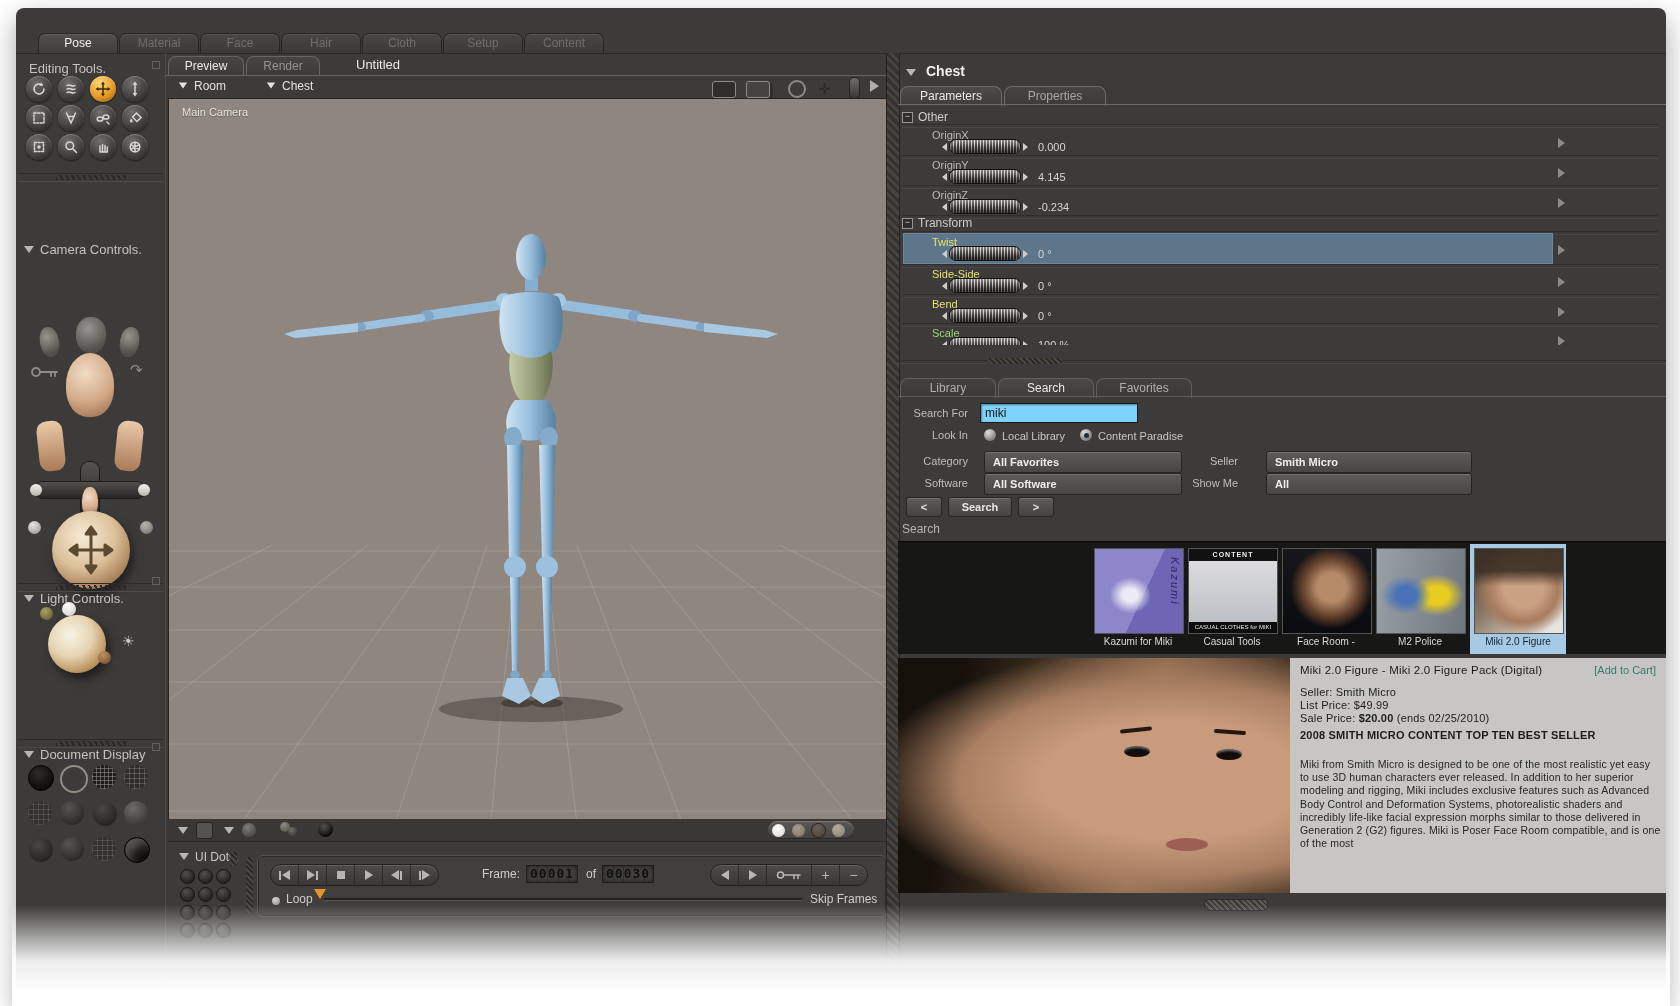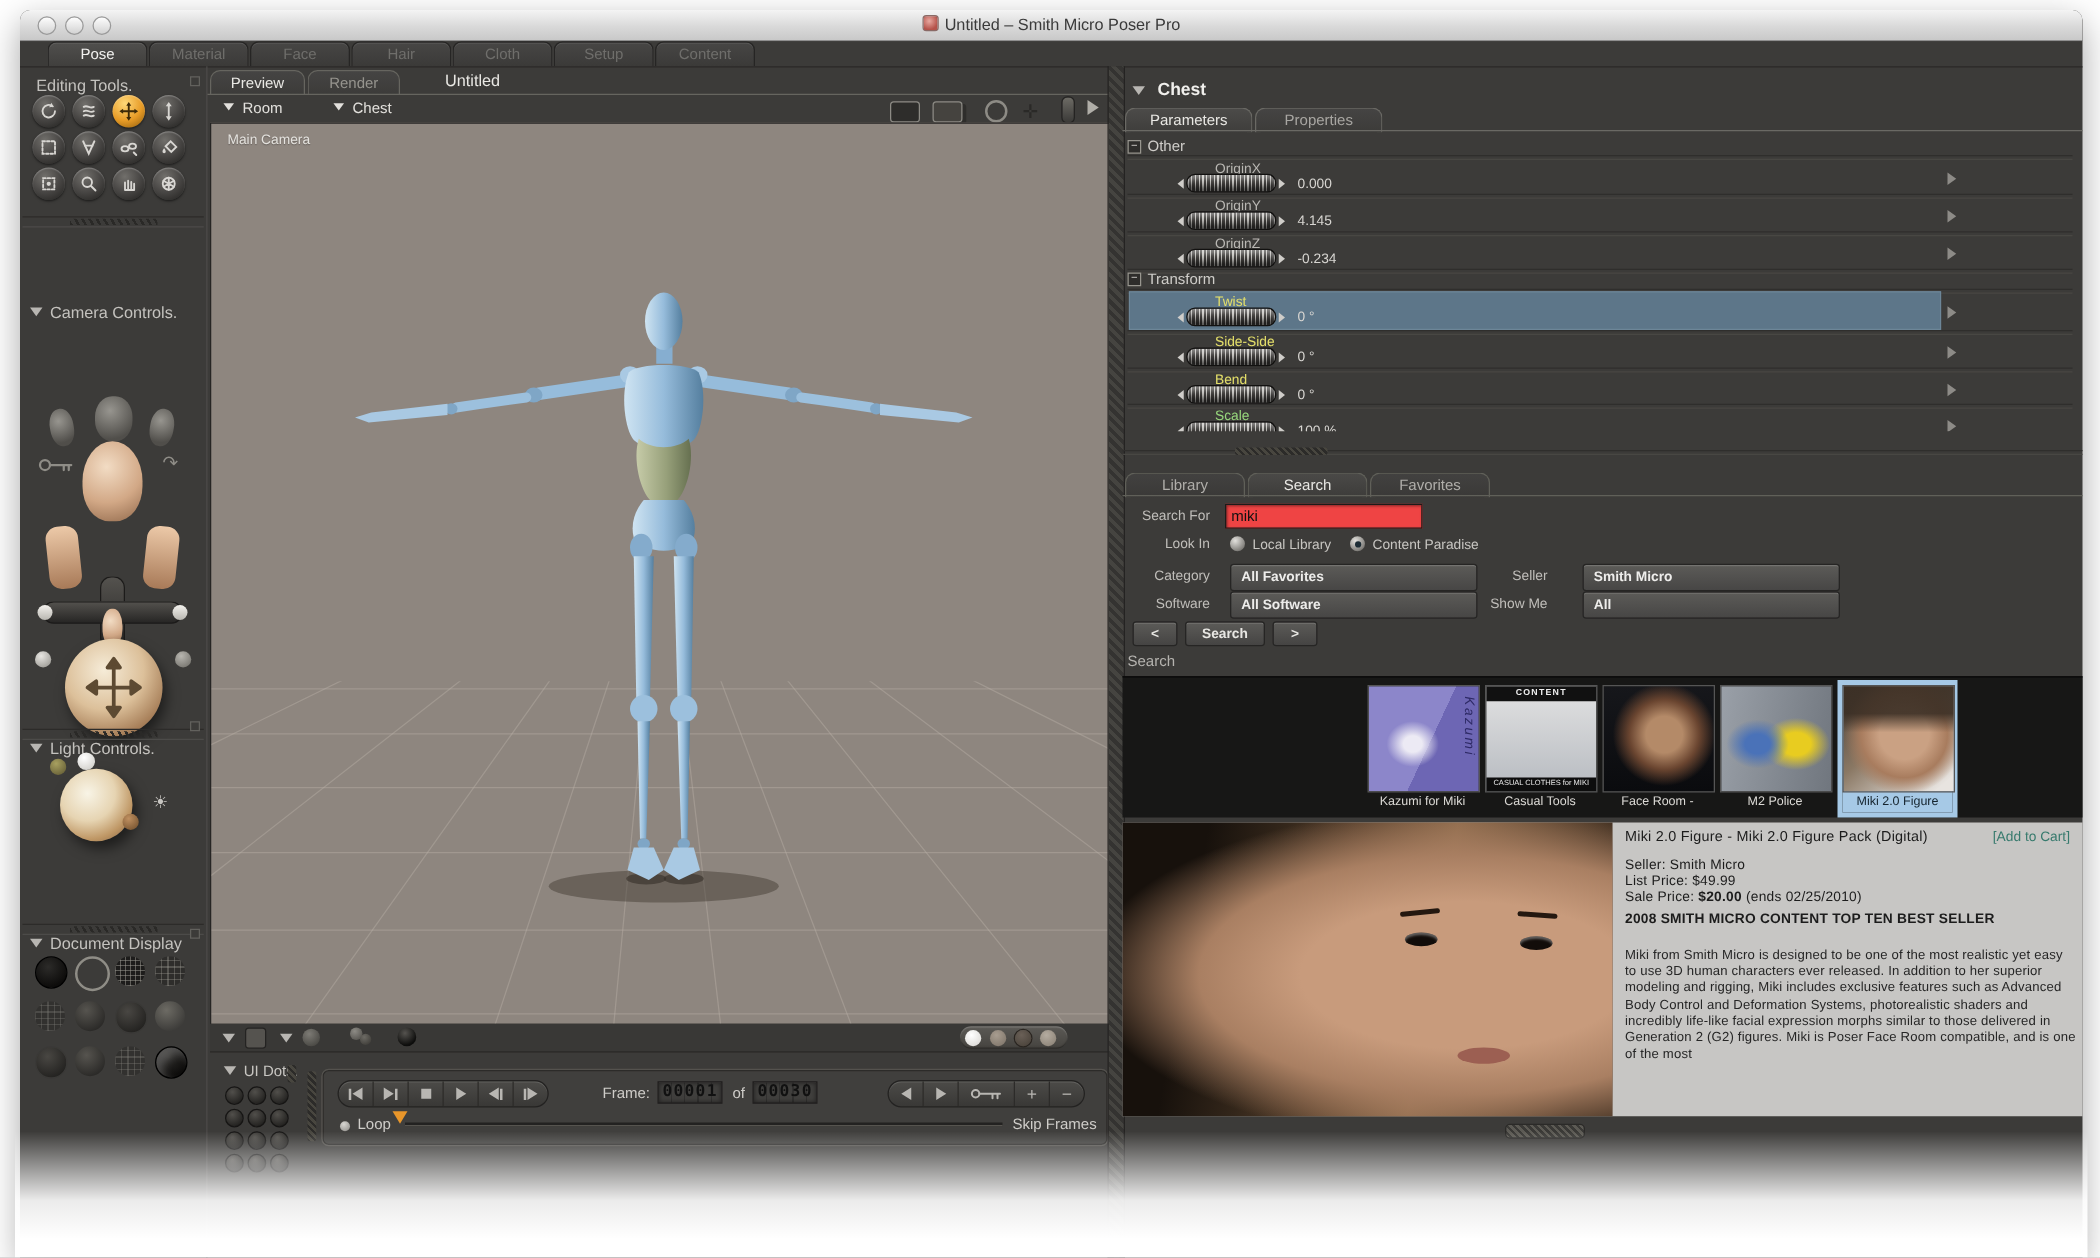--- a/index.html
+++ b/index.html
@@ -117,38 +117,38 @@
 
   
   #rp{position:absolute;left:882px;top:53px;width:768px;bottom:0;}
   .groove{position:absolute;left:4px;width:756px;height:2px;border-top:1px solid #2f2e2c;border-bottom:1px solid #484743;}
   .ptab{position:absolute;height:19px;border:1px solid #6a6964;border-bottom:none;border-radius:8px 8px 0 0;
         background:linear-gradient(#454443,#3c3b39);font-size:12px;line-height:18px;text-align:center;color:#a8a6a2;}
   .ptab.active{color:#e9e8e4;background:linear-gradient(#4c4b49,#3e3d3b);}
   .tabline{position:absolute;border-top:1px solid #6a6964;}
   .grpbox{position:absolute;width:9px;height:9px;border:1px solid #98968f;color:#d8d6d2;font-size:9px;line-height:7px;text-align:center;background:#2e2d2b;}
   .grplabel{position:absolute;font-size:12px;color:#cfcdc9;}
-  .plab{position:absolute;font-size:11px;color:#b9b7b3;margin-left:40px;}
+  .plab{position:absolute;font-size:11px;color:#b9b7b3;}
   .plab.y{color:#e5e06a;} .plab.g{color:#97d77c;}
   .pval{position:absolute;font-size:11px;color:#d8d6d2;}
   .dial{position:absolute;width:86px;height:13px;display:flex;align-items:center;}
   .da{width:0;height:0;border-top:4px solid transparent;border-bottom:4px solid transparent;}
   .dl{border-right:5px solid #cfcdc9;margin-right:2px;} .dr{border-left:5px solid #cfcdc9;margin-left:2px;}
   .db{flex:1;height:13px;border-radius:7px;border:1px solid #121110;
       background:repeating-linear-gradient(90deg,#c8c6c2 0 1px,#413f3d 1px 3px);
       box-shadow:inset 0 3px 4px rgba(255,255,255,.4),inset 0 -4px 5px rgba(0,0,0,.6);}
   .rowarrow{position:absolute;width:0;height:0;border-top:5px solid transparent;border-bottom:5px solid transparent;border-left:7px solid #8d8b87;}
   #twist-hl{position:absolute;left:5px;top:172px;width:650px;height:31px;background:#5d7689;box-shadow:inset 0 0 0 1px #6d8698;}
 
   
   .ltab{position:absolute;height:19px;border:1px solid #606059;border-bottom:none;border-radius:8px 8px 0 0;
         background:linear-gradient(#424140,#3a3937);font-size:12px;line-height:18px;text-align:center;color:#b0aeaa;}
   .ltab.active{color:#e9e8e4;background:linear-gradient(#4a4947,#3d3c3a);}
   .flabel{position:absolute;width:70px;text-align:right;font-size:11px;color:#c0beba;}
-  #searchbox{position:absolute;left:82px;top:342px;width:148px;height:18px;background:#ef4444;border:1px solid #1c1b1a;
+  #searchbox{position:absolute;left:82px;top:342px;width:148px;height:18px;background:#7dd3fc;border:1px solid #1c1b1a;
              font-size:12px;color:#111;padding:0 4px;box-shadow:inset 1px 1px 2px rgba(0,0,0,.4);line-height:18px;}
   .radio{position:absolute;width:12px;height:12px;border-radius:50%;
          background:radial-gradient(circle at 35% 30%,#e2e0dc,#8a8884 65%,#55534f);}
   .radio.sel:after{content:"";position:absolute;left:3.5px;top:3.5px;width:5px;height:5px;border-radius:50%;background:#1d2c35;}
   .rlabel{position:absolute;font-size:11px;color:#c8c6c2;}
   .drop{position:absolute;height:20px;border:1px solid #262524;border-radius:3px;
         background:linear-gradient(#5c5b58,#474645);box-shadow:inset 0 1px 0 rgba(255,255,255,.15);
         font-size:11px;font-weight:bold;color:#eeedeb;line-height:20px;padding-left:8px;}
   .sbtn{position:absolute;height:18px;border:1px solid #262524;border-radius:3px;text-align:center;
         background:linear-gradient(#5c5b58,#454443);box-shadow:inset 0 1px 0 rgba(255,255,255,.15);
@@ -194,26 +194,20 @@
   
   #fade{position:absolute;left:-4px;right:-4px;top:897px;bottom:0;pointer-events:none;
         background:linear-gradient(rgba(255,255,255,0),rgba(255,255,255,.9) 55%,#fff 85%);}
 </style>
 </head>
 <body>
 
 <div id="canvas">
 <div id="window">
 
-  <div id="titlebar">
-    <span class="tlight" style="left:14px"></span>
-    <span class="tlight" style="left:36px"></span>
-    <span class="tlight" style="left:58px"></span>
-    <div id="wtitle"><span id="appicon"></span><span>Untitled – Smith Micro Poser Pro</span></div>
-  </div>
 
   <div id="sidebar">
     <div class="sechead" style="left:13px;top:8px">Editing Tools.</div>
     <span class="cornerbox" style="left:136px;top:8px"></span>
 
     <div class="toolbtn" style="left:10px;top:23px">
           <svg width="16" height="16" viewBox="0 0 16 16">
             <path d="M13 8a5 5 0 1 1-1.8-3.9"></path>
             <path class="f" d="M10.2 1.2l1.6 3.2-3.5.3z"></path>
           </svg>

